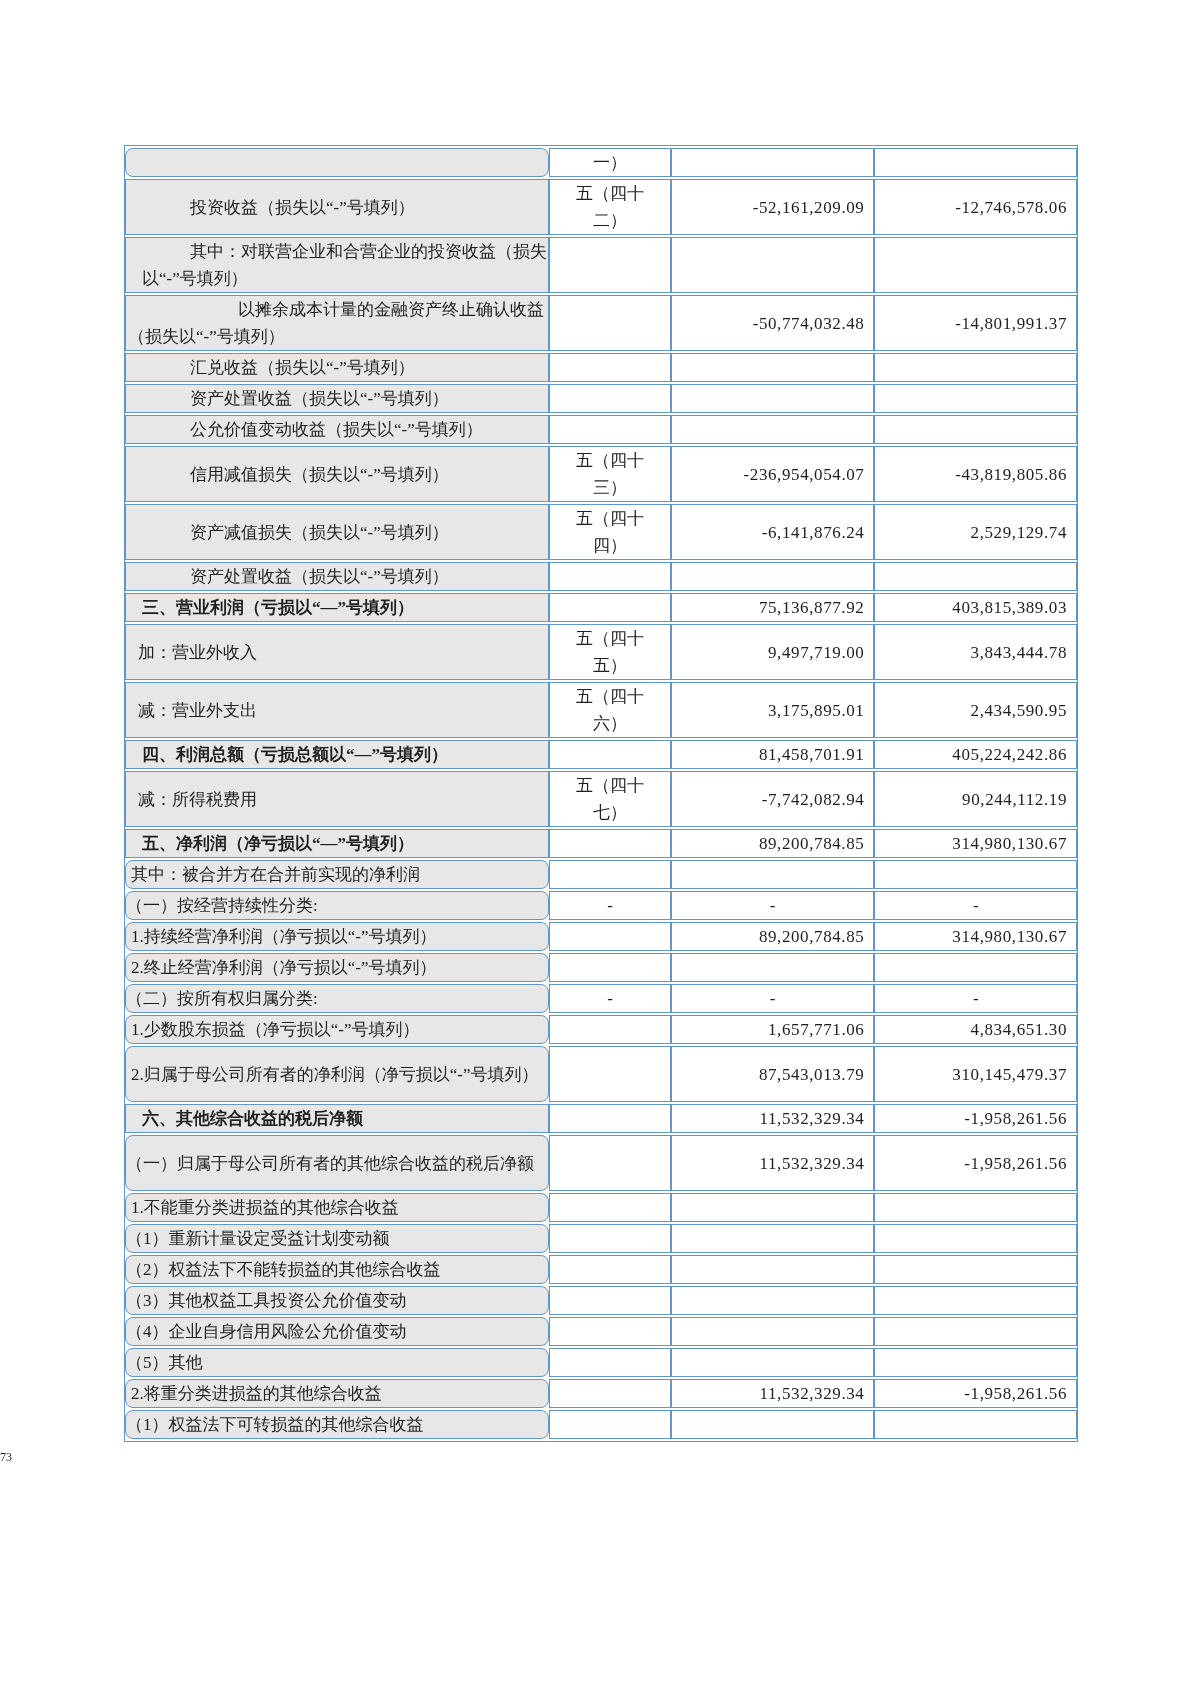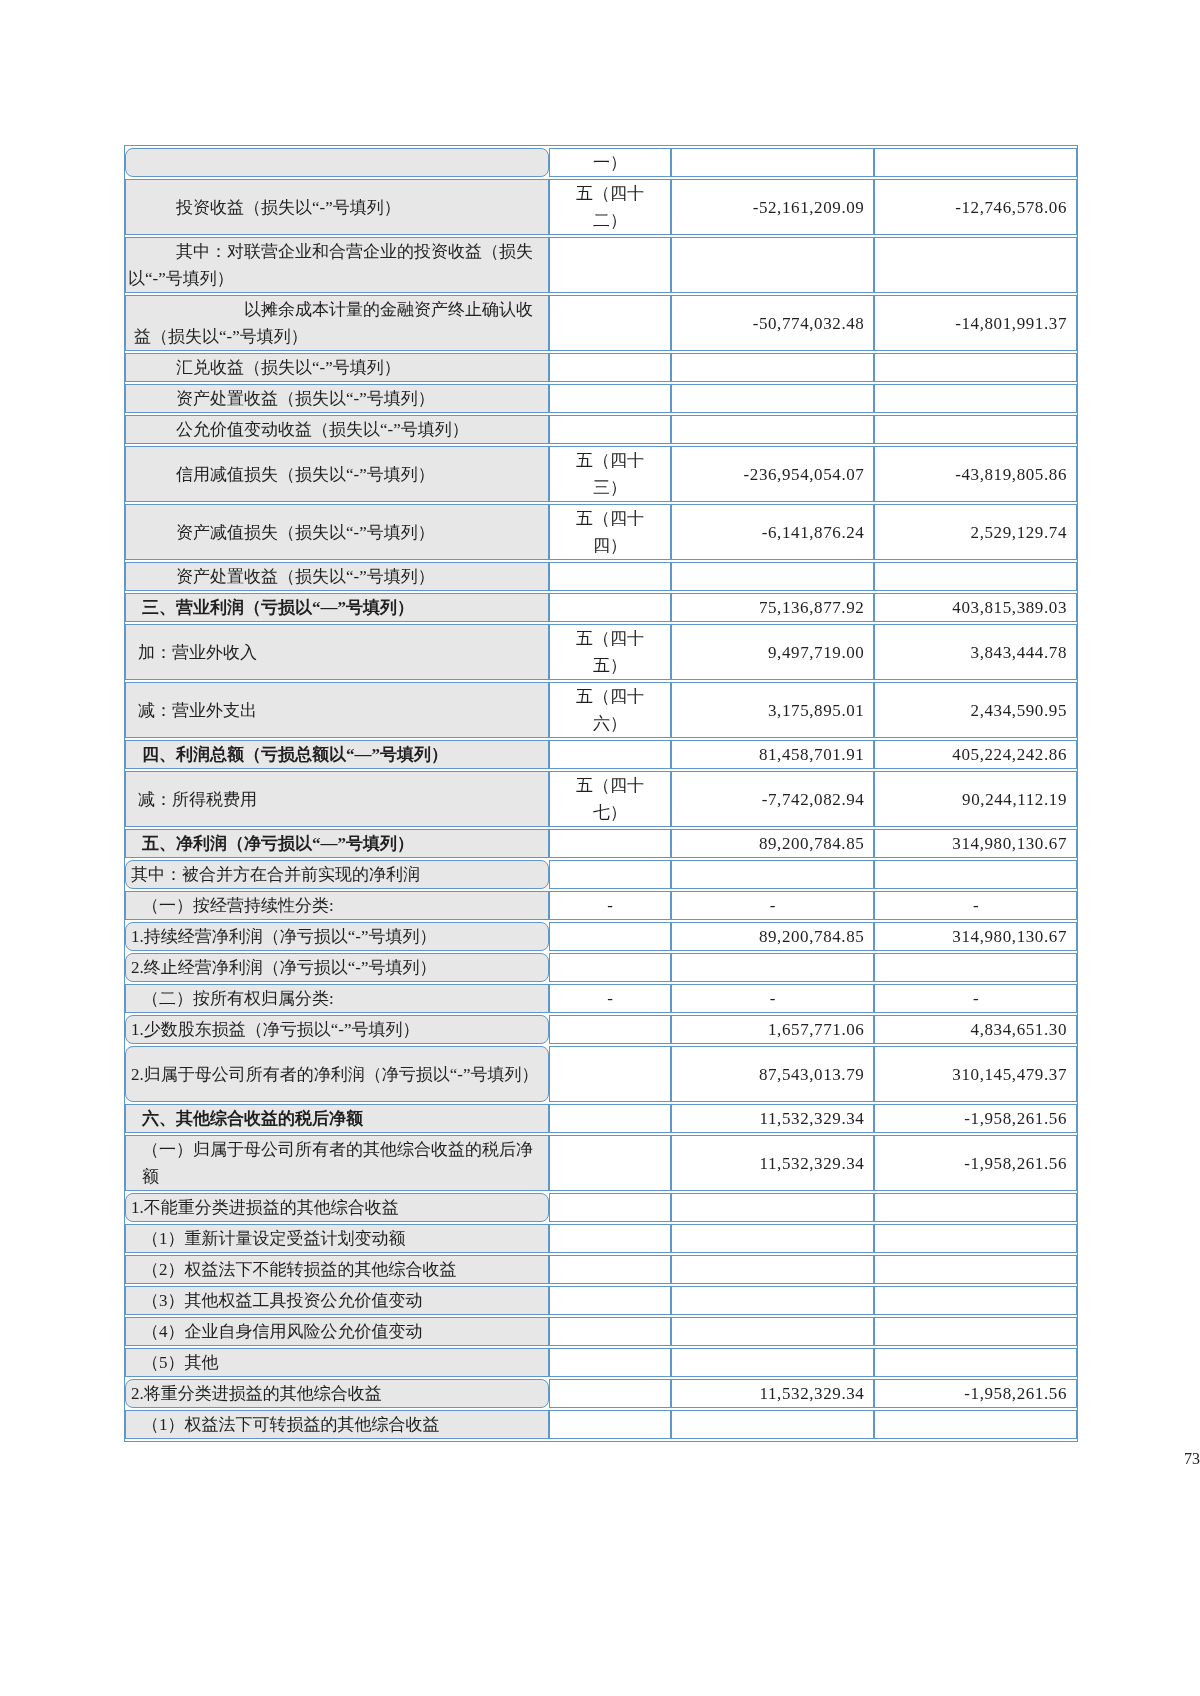--- a/index.html
+++ b/index.html
@@ -33,27 +33,27 @@
   }
   tr.lines-1 td{height:26px;}
   tr.lines-2 td{height:54px;}
   td.c-item{background:var(--shade);}
   td.c-note{text-align:center;white-space:pre-line;background:#fff;}
   td.c-num{text-align:right;padding-right:9px;letter-spacing:0.6px;background:#fff;}
   td.c-num.c-dash{text-align:center;padding-right:0;letter-spacing:0;}
   td.c-note.c-dash{letter-spacing:0;}
   tr.bold-row td.c-item{font-weight:bold;padding-left:16px;}
   .ind-flush{padding-left:5px;border-radius:8px;}
-  .ind-label{padding-left:16px;}
+  .ind-label{border-radius:8px;}
   .ind-stmt{padding-left:12px;}
-  .ind-hang3{padding-left:2px;text-indent:48px;}
-  .ind-hang7{padding-left:8px;text-indent:110px;}
+  .ind-hang3{padding-left:16px;text-indent:48px;}
+  .ind-hang7{padding-left:2px;text-indent:110px;}
   .page-number{
     position:absolute;left:0;top:1450px;width:1200px;
-    text-align:right;font-size:16px;color:var(--txt);
+    text-align:left;font-size:12px;color:var(--txt);
   }
 </style>
 </head>
 <body>
 
 <div class="sheet">
   <div class="tbl-wrap">
     <table class="fin">
       <colgroup>
         <col style="width:419px">

